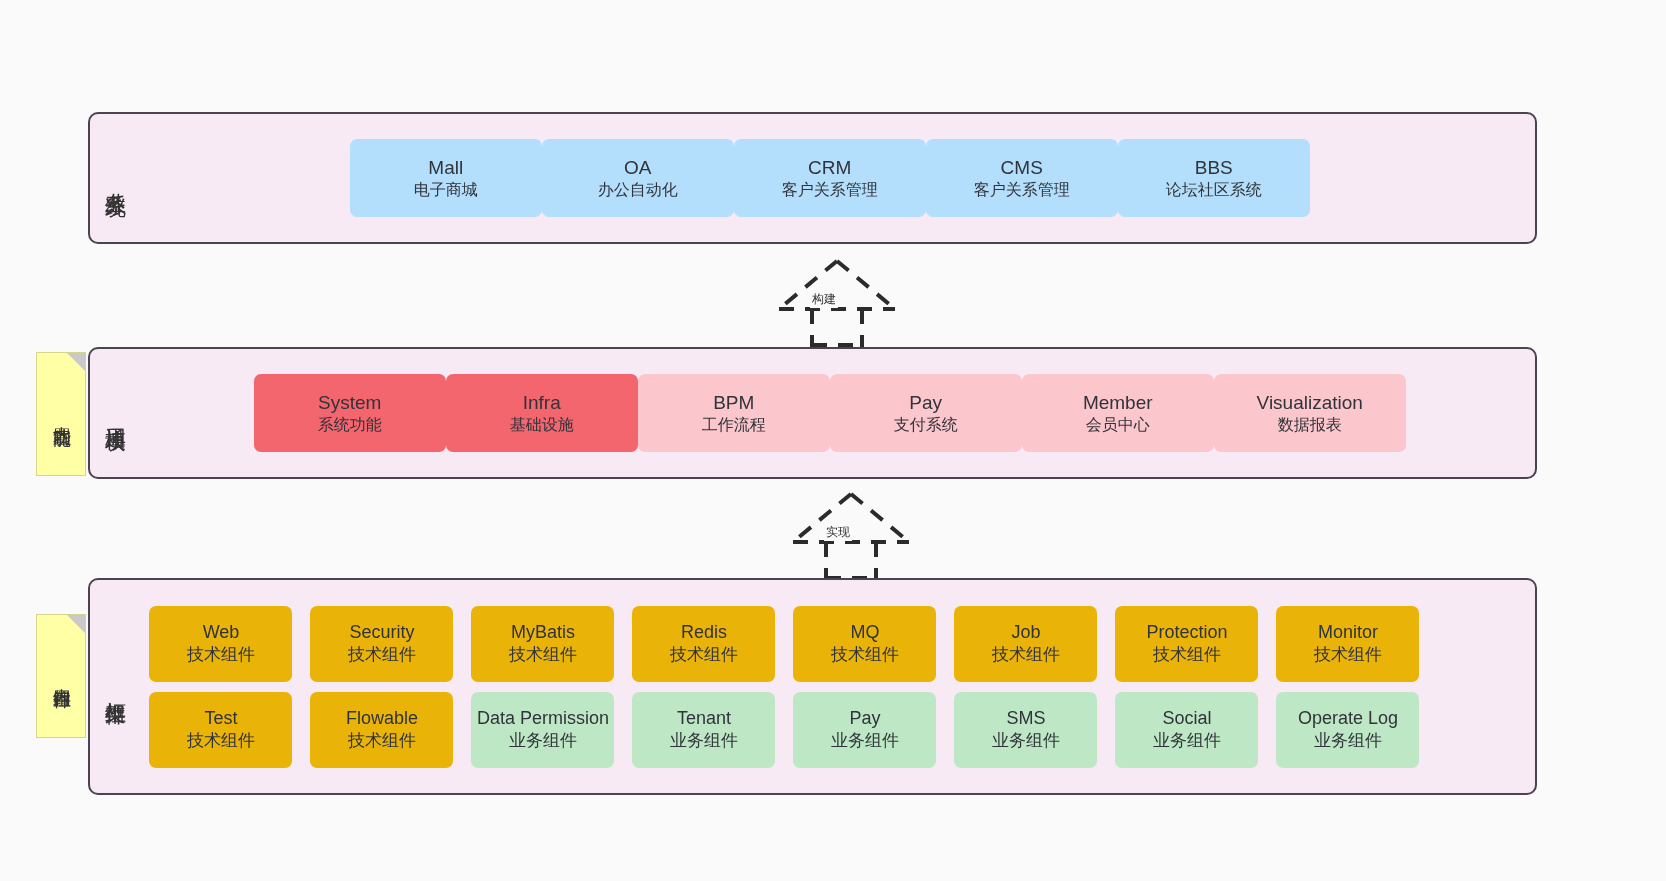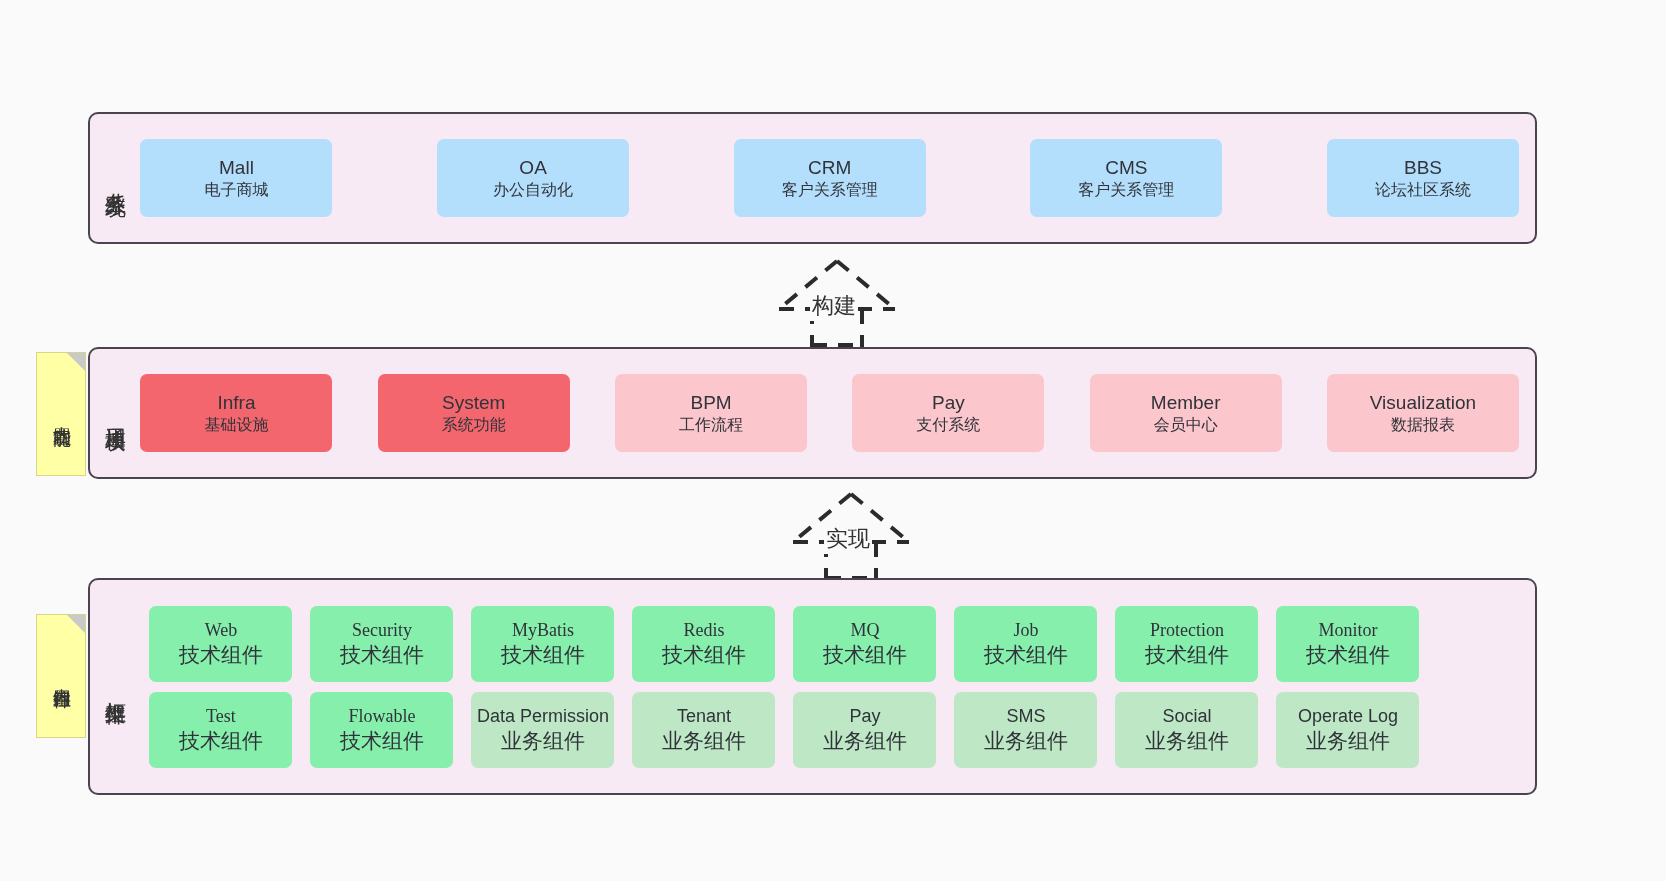--- a/index.html
+++ b/index.html
@@ -38,21 +38,21 @@
     margin-left: 14px;
     margin-right: 8px;
     flex: 0 0 auto;
     white-space: nowrap;
   }
 
   .cards {
     flex: 1 1 auto;
     display: flex;
     align-items: center;
-    justify-content: space-between;
+    justify-content: center;
     height: 100%;
     padding: 0 16px 0 6px;
     box-sizing: border-box;
   }
   .cards.two-row {
     flex-wrap: wrap;
     align-content: center;
     justify-content: flex-start;
     padding: 0 14px 0 6px;
     gap: 0;
@@ -82,24 +82,24 @@
   #layer-modules .card { width: 192px; height: 78px; }
   .c-red  { background: #f4666e; }
   .c-pink { background: #fcc6cd; }
 
   
   #layer-framework { left: 88px; top: 578px; width: 1449px; height: 217px; }
   #layer-framework .card {
     width: 143px; height: 76px;
     margin: 5px 9px;
   }
-  .c-green-dark  { background: #86efac; font-family: Liberation Serif, serif; }
+  .c-green-dark  { background: #eab308; }
   .c-green-light { background: #bee8c5; }
   #layer-framework .card .t1 { font-size: 18px; }
-  #layer-framework .card .t2 { font-size: 21px; }
+  #layer-framework .card .t2 { font-size: 17px; }
 
   
   .note {
     position: absolute;
     box-sizing: border-box;
     background: #ffffa6;
     border: 1px solid #d6d68a;
     display: flex;
     align-items: center;
     justify-content: center;
@@ -121,21 +121,21 @@
     border-left: 18px solid transparent;
     border-top: 18px solid #c9c9c9;
   }
   #note-builtin-features   { left: 36px; top: 352px; width: 50px; height: 124px; }
   #note-builtin-components { left: 36px; top: 614px; width: 50px; height: 124px; }
 
   
   .connector { position: absolute; }
   .connector .conn-label {
     position: absolute;
-    font-size: 22px;
+    font-size: 12px;
     color: #333333;
     background: #fafafa;
     padding: 0 2px;
     white-space: nowrap;
   }
   #connector-build   { left: 752px; top: 255px; width: 170px; height: 92px; }
   #connector-realize { left: 766px; top: 488px; width: 170px; height: 92px; }
   #connector-build .conn-label   { left: 58px; top: 36px; }
   #connector-realize .conn-label { left: 58px; top: 36px; }
 </style>
@@ -180,26 +180,26 @@
 
 <div class="note" id="note-builtin-features">
   <span class="note-text">内置功能</span>
   <span class="fold"></span>
 </div>
 
 <div class="layer" id="layer-modules">
   <div class="layer-caption">通用模块</div>
   <div class="cards">
     <div class="card c-red">
+      <div class="t1">System</div>
+      <div class="t2">系统功能</div>
+    </div>
+    <div class="card c-red">
       <div class="t1">Infra</div>
       <div class="t2">基础设施</div>
-    </div>
-    <div class="card c-red">
-      <div class="t1">System</div>
-      <div class="t2">系统功能</div>
     </div>
     <div class="card c-pink">
       <div class="t1">BPM</div>
       <div class="t2">工作流程</div>
     </div>
     <div class="card c-pink">
       <div class="t1">Pay</div>
       <div class="t2">支付系统</div>
     </div>
     <div class="card c-pink">

